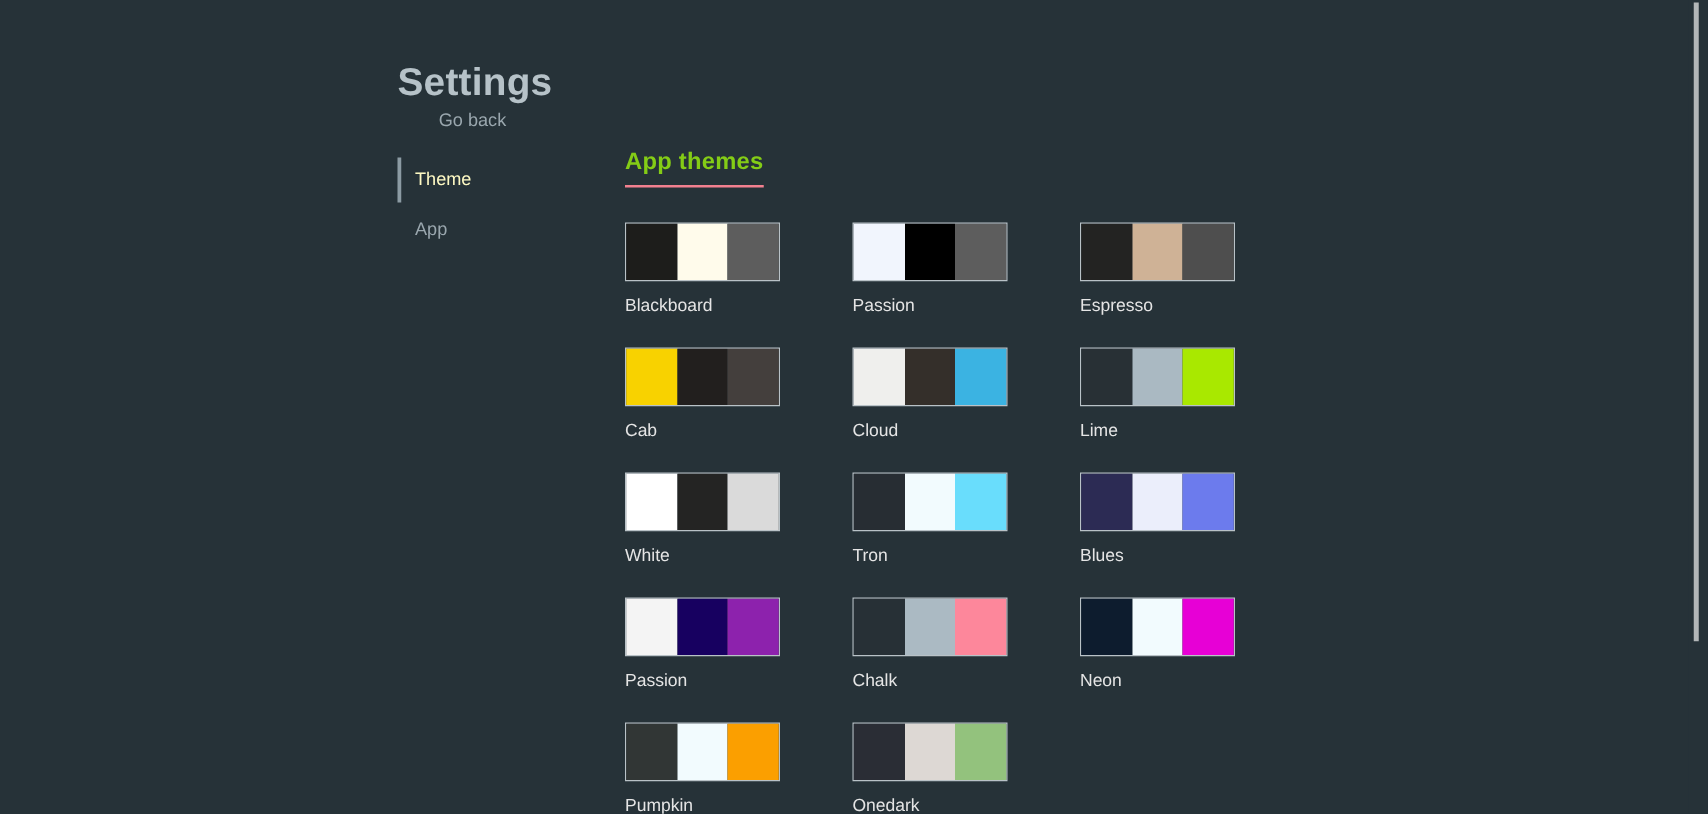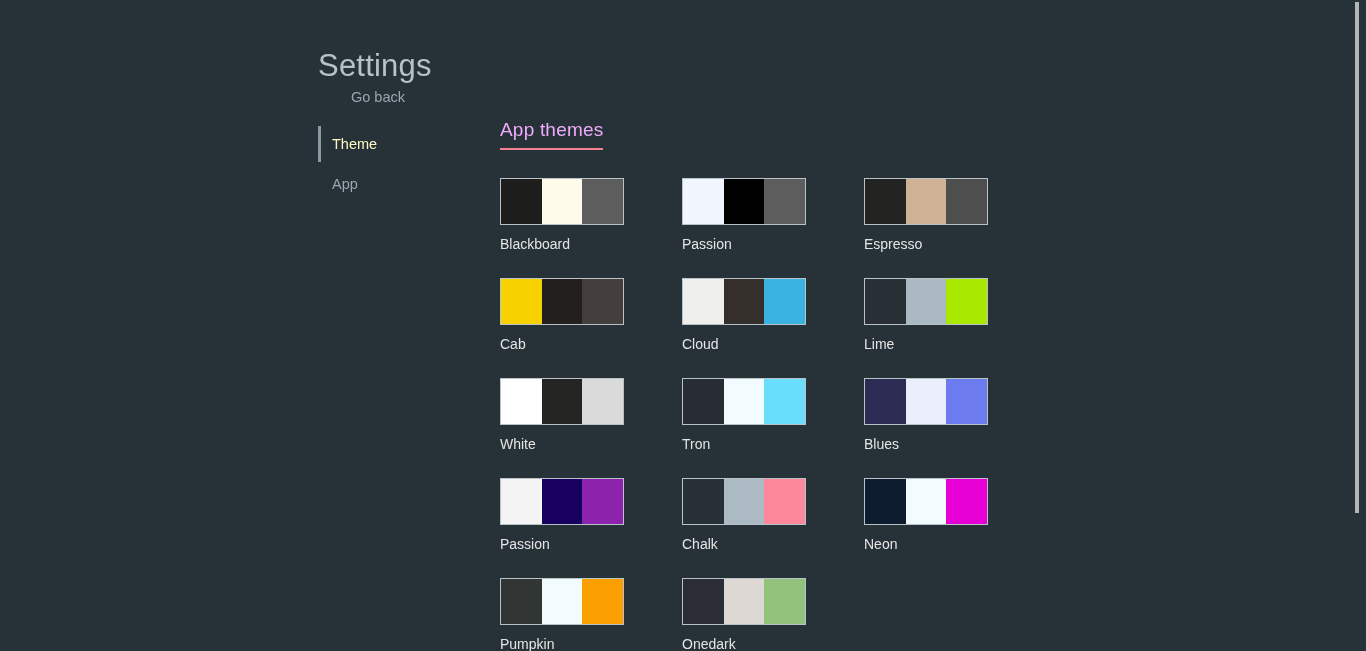--- a/index.html
+++ b/index.html
@@ -26,21 +26,21 @@
   }
 
   .header {
     position: absolute;
     left: 318px;
     top: 48px;
   }
 
   .page-title {
     font-size: 31px;
-    font-weight: normal;
+    font-weight: bold;
     color: #b6c2c8;
     line-height: 36px;
     letter-spacing: 0.2px;
   }
 
   .go-back {
     font-size: 14.5px;
     color: #9aa7ae;
     line-height: 20px;
     margin-top: 3px;
@@ -85,22 +85,22 @@
   .content {
     position: absolute;
     left: 500px;
     top: 118px;
     width: 560px;
   }
 
   .section-title {
     display: inline-block;
     font-size: 19px;
-    font-weight: normal;
-    color: #f0abfc;
+    font-weight: bold;
+    color: #84cc16;
     line-height: 24px;
     padding-bottom: 6px;
     border-bottom: 2px solid #f2808f;
     letter-spacing: 0.2px;
   }
 
   .theme-grid {
     margin-top: 28px;
     display: grid;
     grid-template-columns: 182px 182px 182px;

